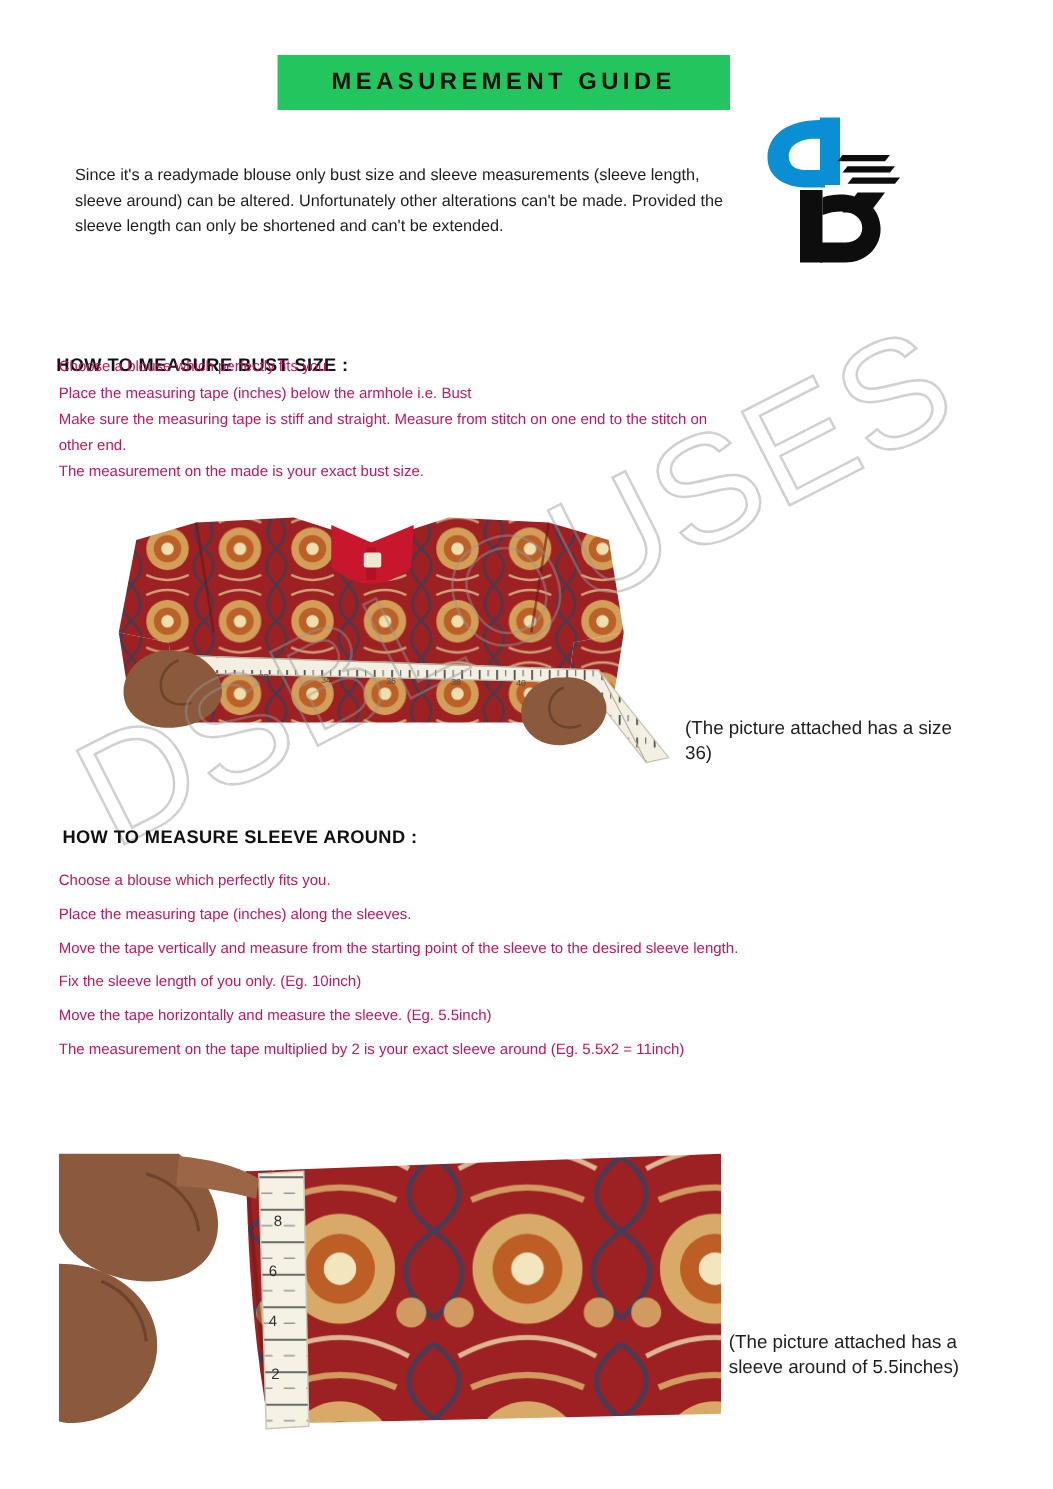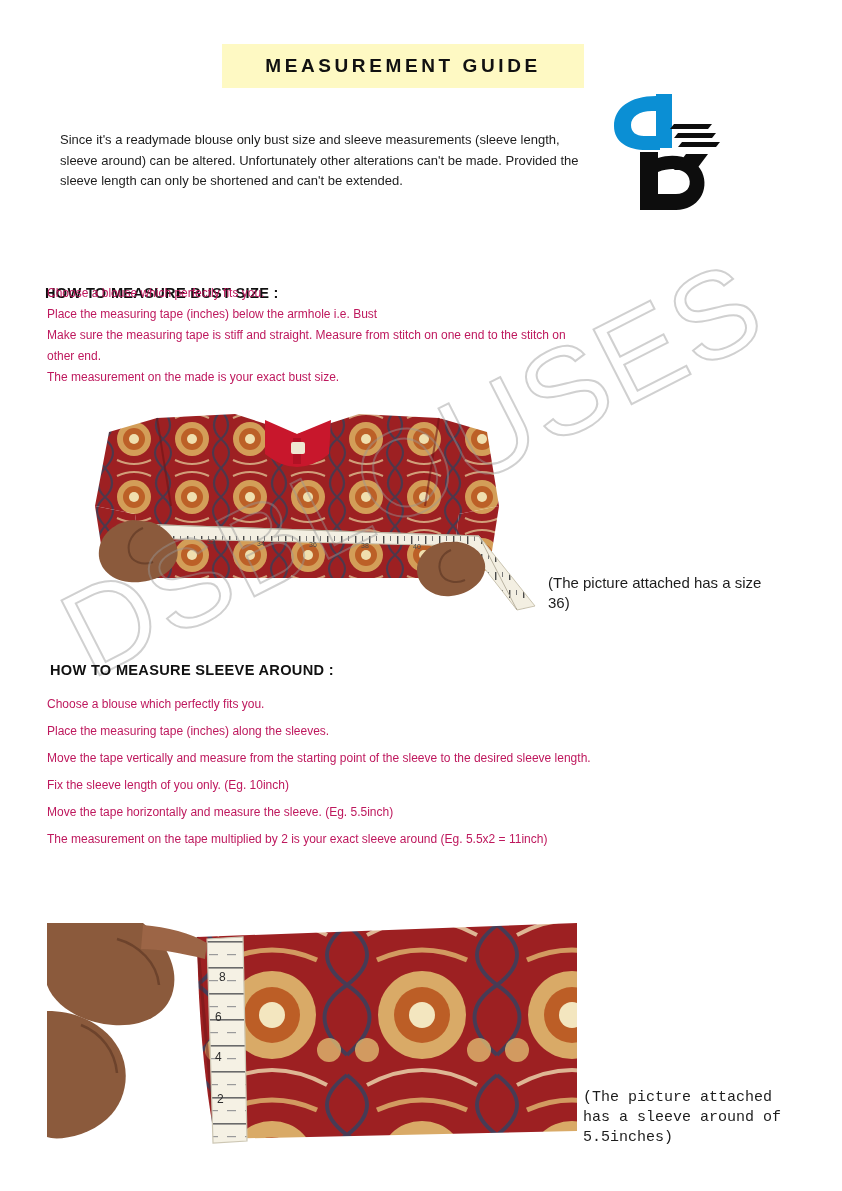--- a/index.html
+++ b/index.html
@@ -49,21 +49,21 @@
     white-space: nowrap;
   }
 
   
   .title-bar {
     position: absolute;
     left: 222px;
     top: 44px;
     width: 362px;
     height: 44px;
-    background: #fef9c3;
+    background: #22c55e;
     display: flex;
     align-items: center;
     justify-content: center;
     z-index: 3;
   }
   .title-bar .title-text {
     font-size: 19px;
     font-weight: bold;
     letter-spacing: 3.6px;
     color: #111111;
@@ -138,21 +138,21 @@
   }
 
   .caption {
     position: absolute;
     font-size: 15px;
     line-height: 20px;
     color: #1d1d1d;
     z-index: 6;
   }
   #bust-caption { left: 548px; top: 573px; width: 220px; }
-  #sleeve-caption { left: 583px; top: 1088px; width: 220px; font-family: Liberation Mono, monospace; }
+  #sleeve-caption { left: 583px; top: 1064px; width: 220px; }
 
   
   svg { display: block; }
 </style>
 </head>
 <body>
 
 <div class="page">
 
   <div class="title-bar">

